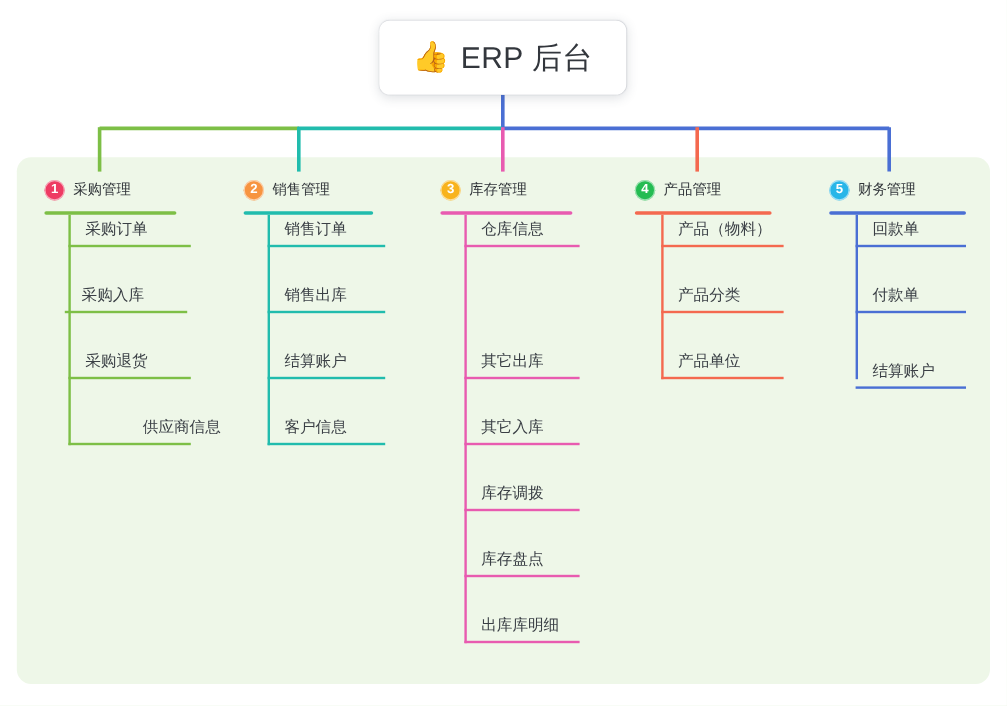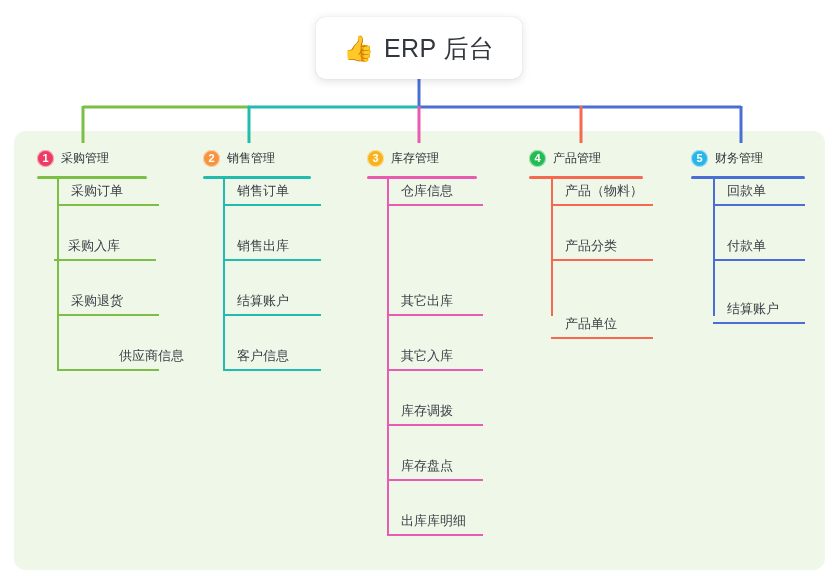--- a/index.html
+++ b/index.html
@@ -175,21 +175,21 @@
         <div class="head-rule" style="width: 114px; background: rgb(244, 105, 79);"></div>
         <div style="position: absolute; left: 22px; top: 33px; width: 2px; height: 137px; background: rgb(244, 105, 79);"></div>
         <div class="leaf" style="position: absolute; left: 22px; top: 38px; width: 102px; height: 22px;">
           <span class="leaf-label" style="left: 14px;">产品（物料）</span>
           <div class="leaf-rule" style="width: 102px; background: rgb(244, 105, 79);"></div>
         </div>
         <div class="leaf" style="position: absolute; left: 22px; top: 93px; width: 102px; height: 22px;">
           <span class="leaf-label" style="left: 14px;">产品分类</span>
           <div class="leaf-rule" style="width: 102px; background: rgb(244, 105, 79);"></div>
         </div>
-        <div class="leaf" style="position: absolute; left: 22px; top: 148px; width: 102px; height: 22px; margin-top: 23px;">
+        <div class="leaf" style="position: absolute; left: 22px; top: 148px; width: 102px; height: 22px;">
           <span class="leaf-label" style="left: 14px;">产品单位</span>
           <div class="leaf-rule" style="width: 102px; background: rgb(244, 105, 79);"></div>
         </div>
       </div>
       <div class="col" style="left: 691px;">
         <div class="col-head">
           <span class="badge" style="background: rgb(40, 182, 232);">5</span>
           <span class="col-title">财务管理</span>
         </div>
         <div class="head-rule" style="width: 114px; background: rgb(74, 111, 212);"></div>

